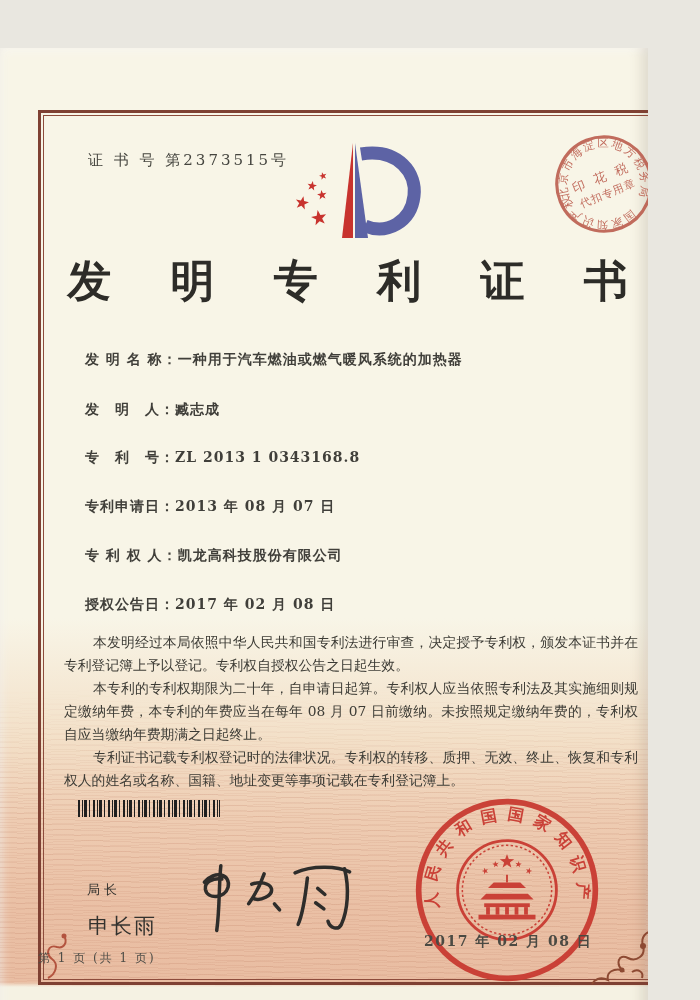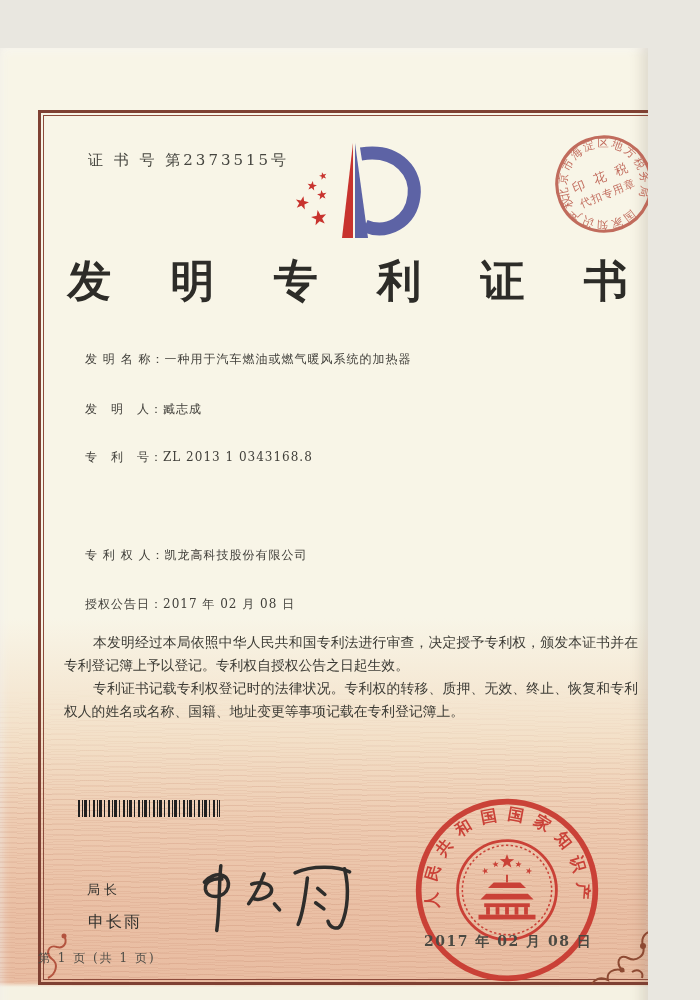--- a/index.html
+++ b/index.html
@@ -28,37 +28,37 @@
     pointer-events:none;
   }
   .frame{position:absolute;left:38px;top:62px;width:619px;height:869px;border:3px solid #7f4133;}
   .frame-inner{position:absolute;left:2px;top:2px;right:2px;bottom:2px;border:1px solid #8d4b3b;}
   .cert-no{position:absolute;left:88px;top:103px;font-size:15px;letter-spacing:3px;color:#45453f;}
   .logo{position:absolute;left:287px;top:90px;width:140px;height:106px;}
   .title{
     position:absolute;left:38px;top:204px;width:619px;text-align:center;
     font-size:44px;font-weight:700;letter-spacing:22px;text-indent:22px;color:#2d2c28;
   }
-  .field{position:absolute;left:85px;font-size:12px;color:#403f3a;letter-spacing:1px;white-space:nowrap;}
+  .field{position:absolute;left:85px;font-size:14px;color:#403f3a;letter-spacing:1px;white-space:nowrap;font-weight:bold;}
   .f0{top:303px;} .f1{top:353px;} .f2{top:401px;} .f3{top:450px;} .f4{top:499px;} .f5{top:548px;}
   .body-text{
     position:absolute;left:64px;top:583px;width:574px;
     font-size:13.8px;line-height:23px;color:#3c3b35;text-align:justify;
   }
   .body-text p{margin:0;text-indent:2.1em;}
   .barcode{
     position:absolute;left:78px;top:752px;width:142px;height:17px;
     background:repeating-linear-gradient(90deg,
       #1f1f1f 0 2px, transparent 2px 4px,
       #1f1f1f 4px 5px, transparent 5px 6px,
       #1f1f1f 6px 9px, transparent 9px 11px,
       #1f1f1f 11px 12px, transparent 12px 15px);
   }
   .director-title{position:absolute;left:87px;top:833px;font-size:13px;letter-spacing:4px;color:#33322e;}
-  .director-name{position:absolute;left:88px;top:864px;font-size:16px;letter-spacing:2px;color:#33322e;}
+  .director-name{position:absolute;left:88px;top:864px;font-size:21px;letter-spacing:2px;color:#33322e;}
   .signature{position:absolute;left:192px;top:803px;width:170px;height:88px;}
   .seal{position:absolute;left:412px;top:747px;width:190px;height:190px;opacity:.93;}
   .seal-date{position:absolute;left:424px;top:885px;font-size:14px;letter-spacing:1.5px;color:#4b4a43;font-weight:600;}
   .footer{position:absolute;left:38px;top:902px;width:619px;text-align:left;font-size:12px;letter-spacing:2px;color:#4e4d47;}
   .stamp{position:absolute;left:550px;top:82px;width:108px;height:108px;transform:rotate(-22deg);opacity:.85;}
   .flourish-br{position:absolute;left:588px;top:878px;width:78px;height:62px;}
   .flourish-bl{position:absolute;left:42px;top:880px;width:34px;height:54px;}
 </style>
 </head>
 <body>
@@ -85,25 +85,27 @@
     <use href="#star" transform="translate(35,57) scale(5) rotate(-8)" fill="#c8332e"></use>
     <use href="#star" transform="translate(15,65) scale(7) rotate(12)" fill="#c8332e"></use>
     <use href="#star" transform="translate(32,80) scale(8) rotate(-10)" fill="#c8332e"></use>
   </svg>
 
   <div class="title">发 明 专 利 证 书</div>
 
   <div class="field f0"><span>发 明 名 称：</span><span>一种用于汽车燃油或燃气暖风系统的加热器</span></div>
   <div class="field f1"><span>发　明　人：</span><span>臧志成</span></div>
   <div class="field f2"><span>专　利　号：</span><span>ZL 2013 1 0343168.8</span></div>
+  <div class="field f3"><span>专利申请日：</span><span>2013 年 08 月 07 日</span></div>
   <div class="field f4"><span>专 利 权 人：</span><span>凯龙高科技股份有限公司</span></div>
   <div class="field f5"><span>授权公告日：</span><span>2017 年 02 月 08 日</span></div>
 
   <div class="body-text">
     <p>本发明经过本局依照中华人民共和国专利法进行审查，决定授予专利权，颁发本证书并在专利登记簿上予以登记。专利权自授权公告之日起生效。</p>
+    <p>本专利的专利权期限为二十年，自申请日起算。专利权人应当依照专利法及其实施细则规定缴纳年费，本专利的年费应当在每年 08 月 07 日前缴纳。未按照规定缴纳年费的，专利权自应当缴纳年费期满之日起终止。</p>
     <p>专利证书记载专利权登记时的法律状况。专利权的转移、质押、无效、终止、恢复和专利权人的姓名或名称、国籍、地址变更等事项记载在专利登记簿上。</p>
   </div>
 
   <div class="barcode"></div>
 
   <div class="director-title">局长</div>
   <div class="director-name">申长雨</div>
 
   <svg class="signature" viewBox="0 0 165 85">
     <g stroke="#2e2d2b" stroke-width="3.4" fill="none" stroke-linecap="round">

